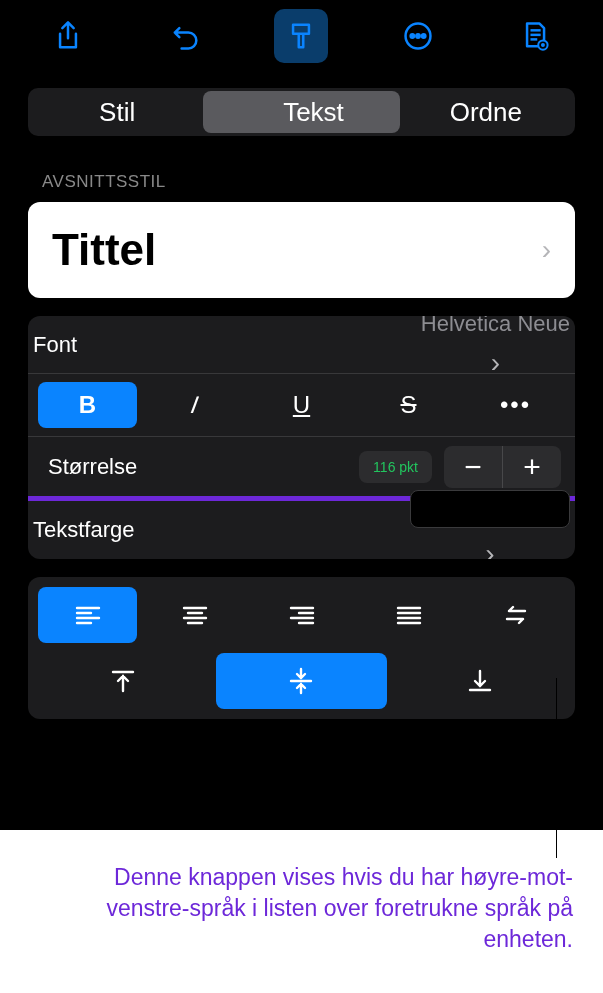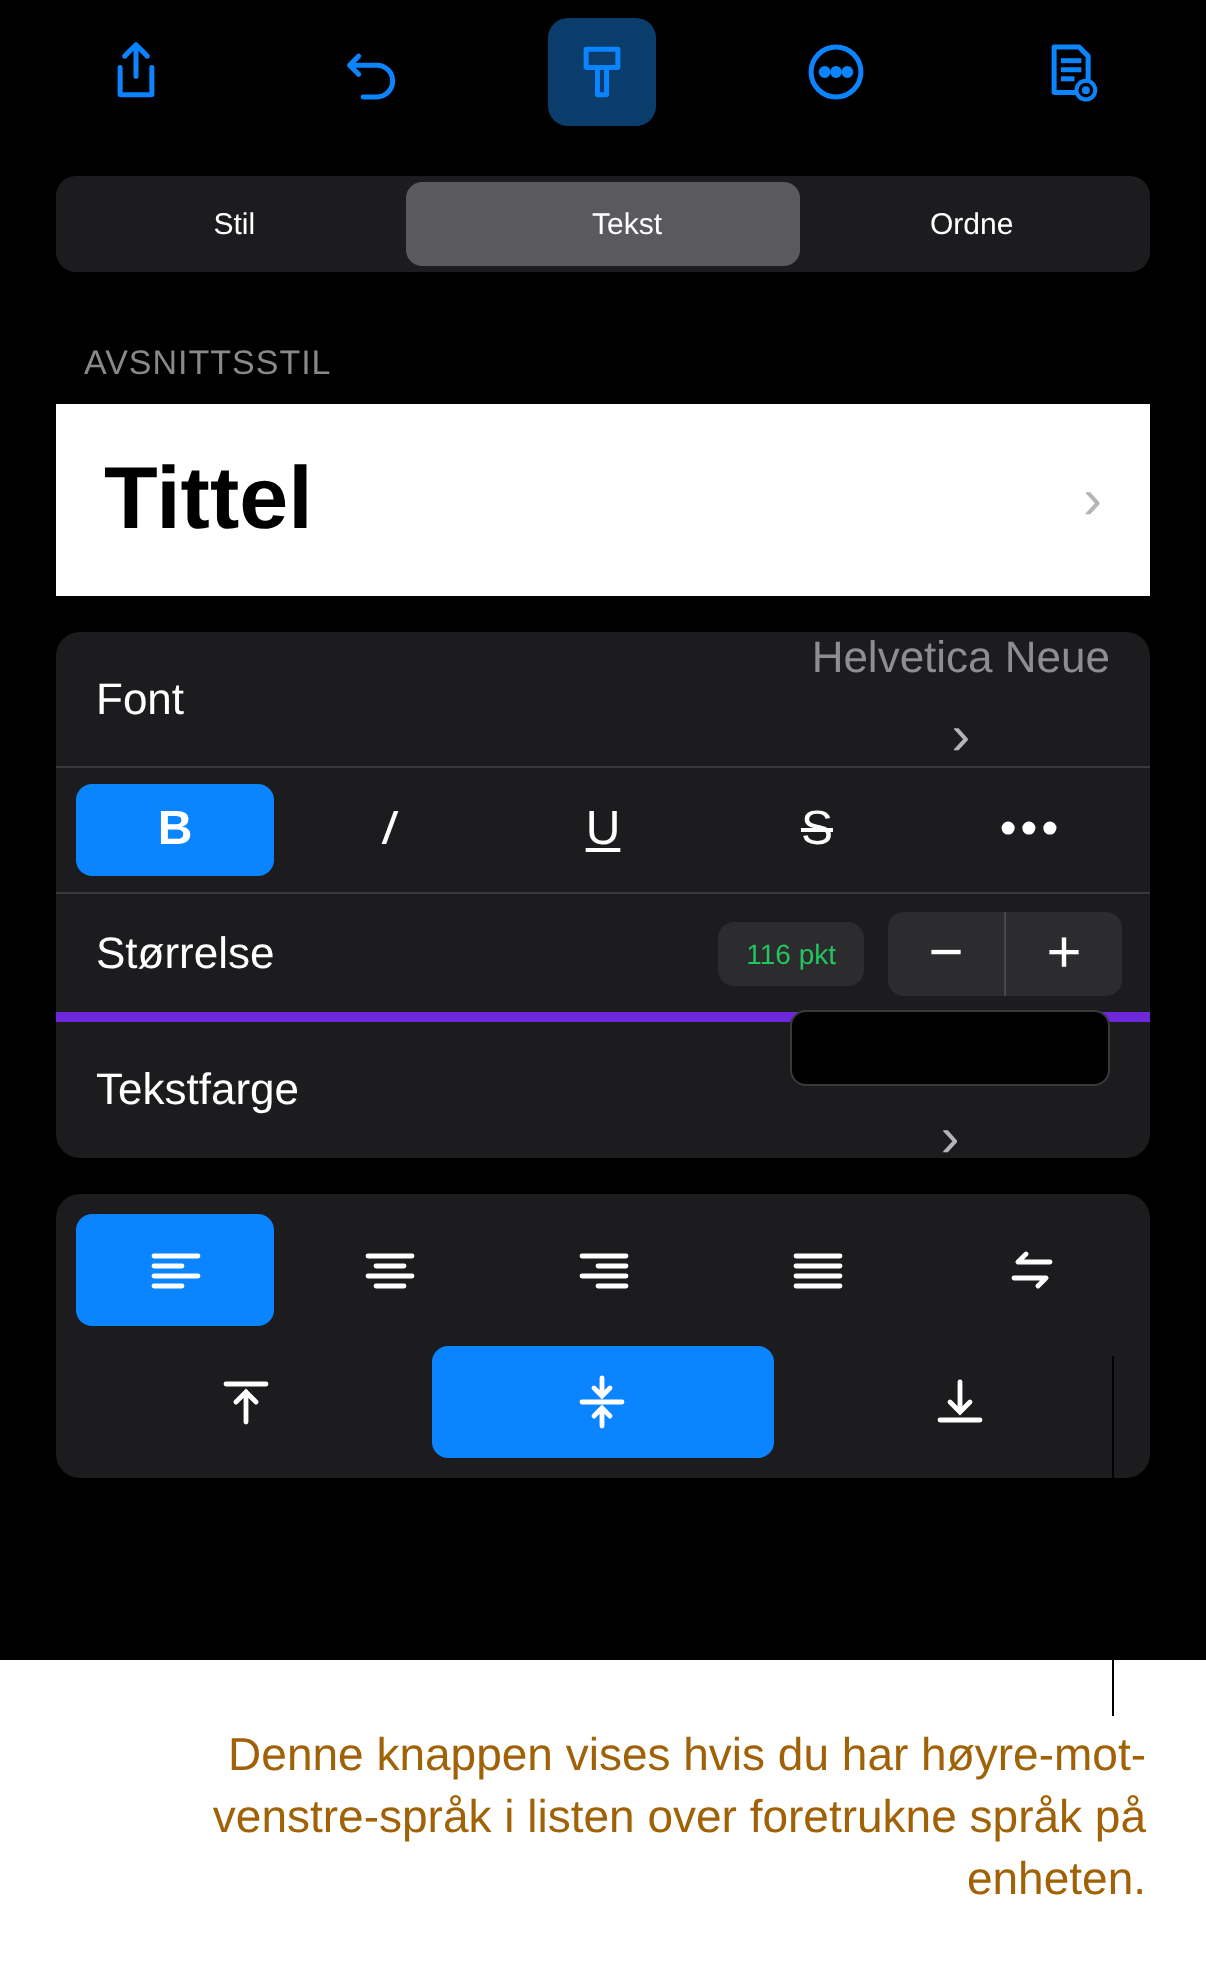--- a/index.html
+++ b/index.html
@@ -41,36 +41,36 @@
       background: #1c1c1e;
       border-radius: 10px;
       padding: 3px;
       height: 48px;
     }
     .tab {
       flex: 1;
       display: flex;
       align-items: center;
       justify-content: center;
-      font-size: 15px;
+      font-size: 26px;
       color: #fff;
       border-radius: 8px;
     }
     .tab.active { background: #5a5a5e; padding-left: 24px; }
     .section-label {
       color: #898989;
       font-size: 17px;
       letter-spacing: 0.5px;
       margin: 36px 16px 10px 42px;
       text-transform: uppercase;
     }
     .title-row {
       background: #fff;
       margin: 0 28px;
-      border-radius: 0;
+      border-radius: 12px;
       height: 96px;
       display: flex;
       align-items: center;
       justify-content: space-between;
       padding: 0 24px;
     }
     .title-text {
       font-size: 44px;
       font-weight: 700;
       color: #000;
@@ -79,22 +79,22 @@
     .group {
       background: #1c1c1e;
       margin: 18px 28px 0 28px;
       border-radius: 12px;
       overflow: hidden;
     }
     .row {
       display: flex;
       align-items: center;
       justify-content: space-between;
-      padding: 0 20px;
-      height: 68px;
+      padding: 0 5px;
+      height: 58px;
       border-bottom: 1px solid #38383a;
     }
     .row:last-child { border-bottom: none; }
     .row-label { color: #fff; font-size: 22px; }
     .row-value { color: #8d8d92; font-size: 22px; display: flex; align-items: center; gap: 10px; flex-direction: column; }
     .style-row {
       display: flex;
       gap: 8px;
       padding: 8px 10px;
       border-bottom: 1px solid #38383a;
@@ -182,21 +182,21 @@
       background: #000;
     }
     .callout-text {
       position: absolute;
       top: 862px;
       left: 70px;
       right: 30px;
       text-align: right;
       font-size: 23px;
       line-height: 1.35;
-      color: #a16207;
+      color: #6d28d9;
     }
     .bold { font-weight: 700; }
     .italic { font-style: italic; transform: skewX(-10deg); }
     .underline { text-decoration: underline; }
     .strike { text-decoration: line-through; }
     .more-dots { font-size: 24px; letter-spacing: 2px; }
   </style>
 </head>
 <body>
 

